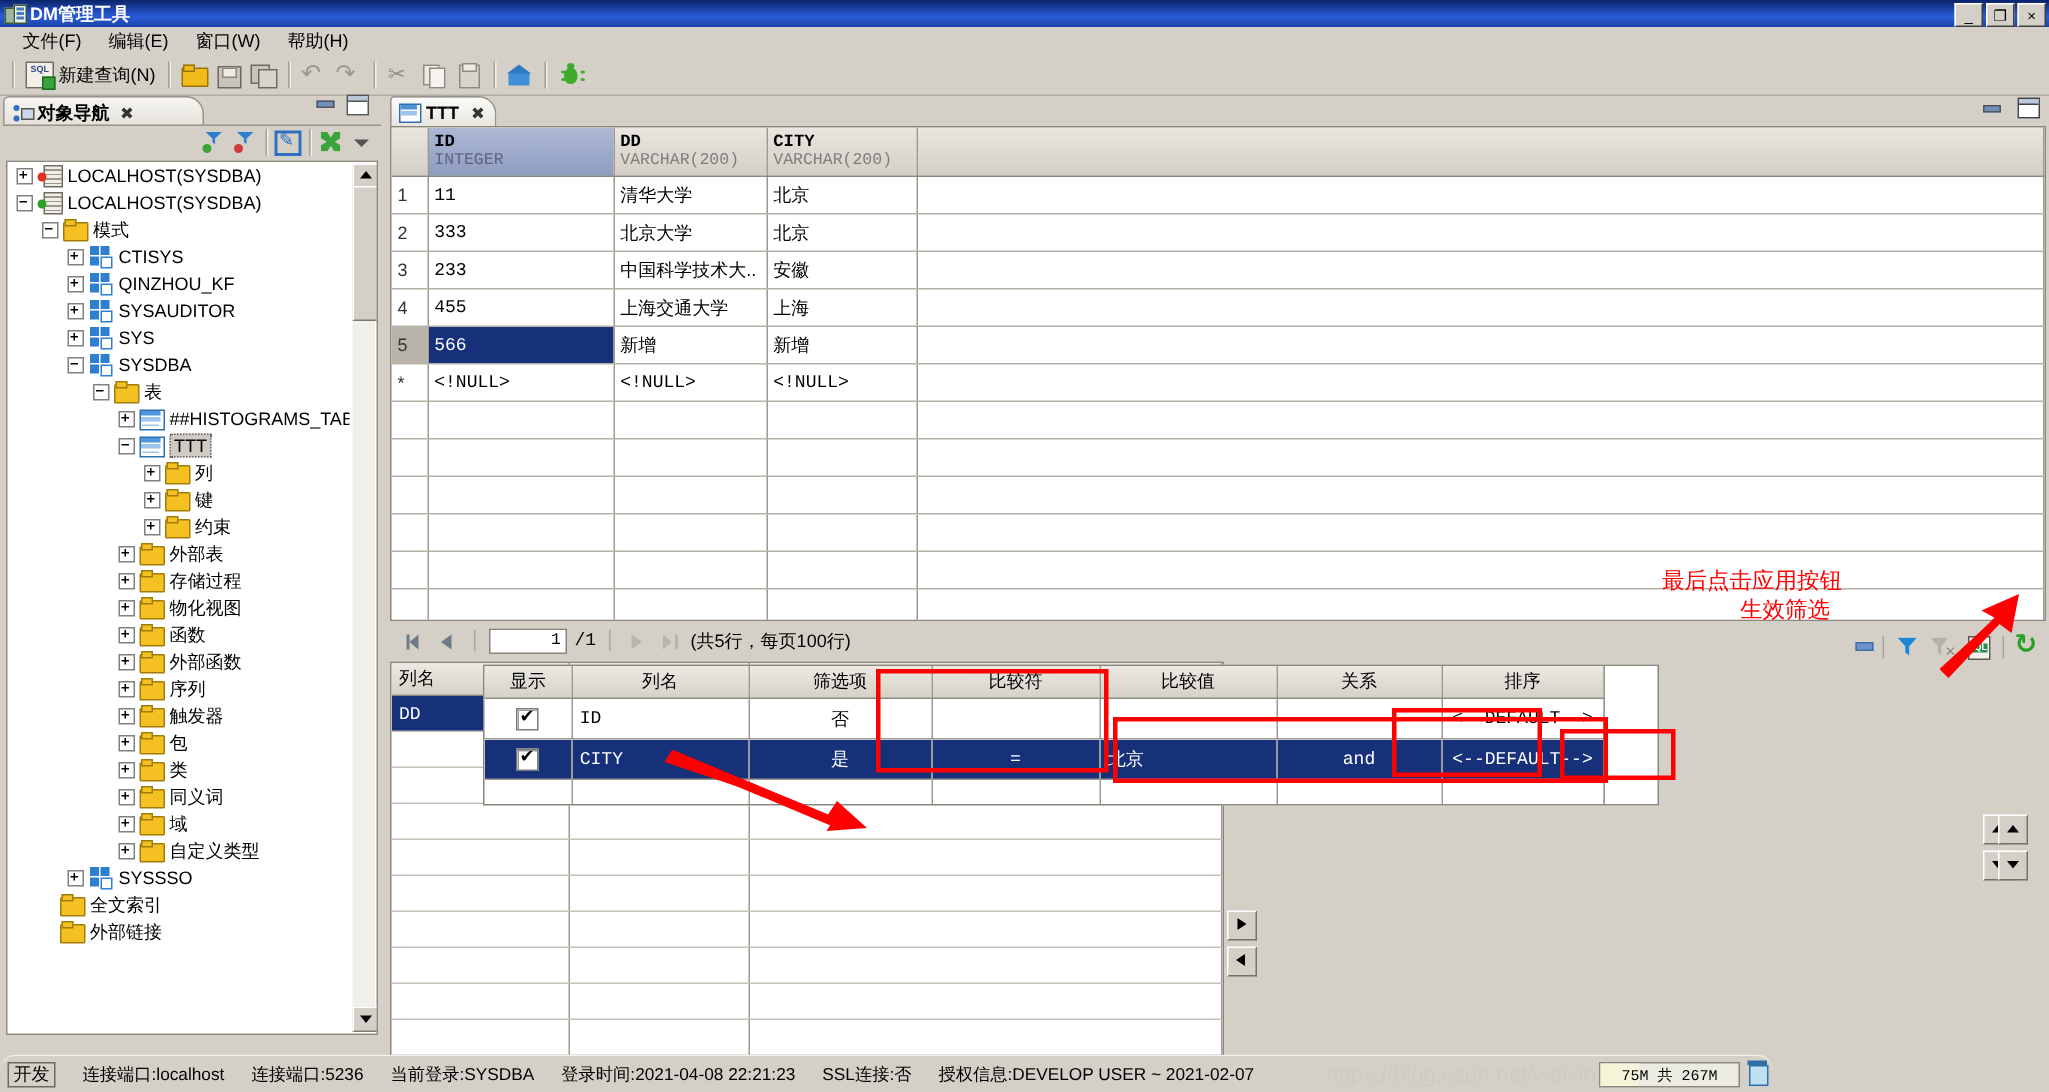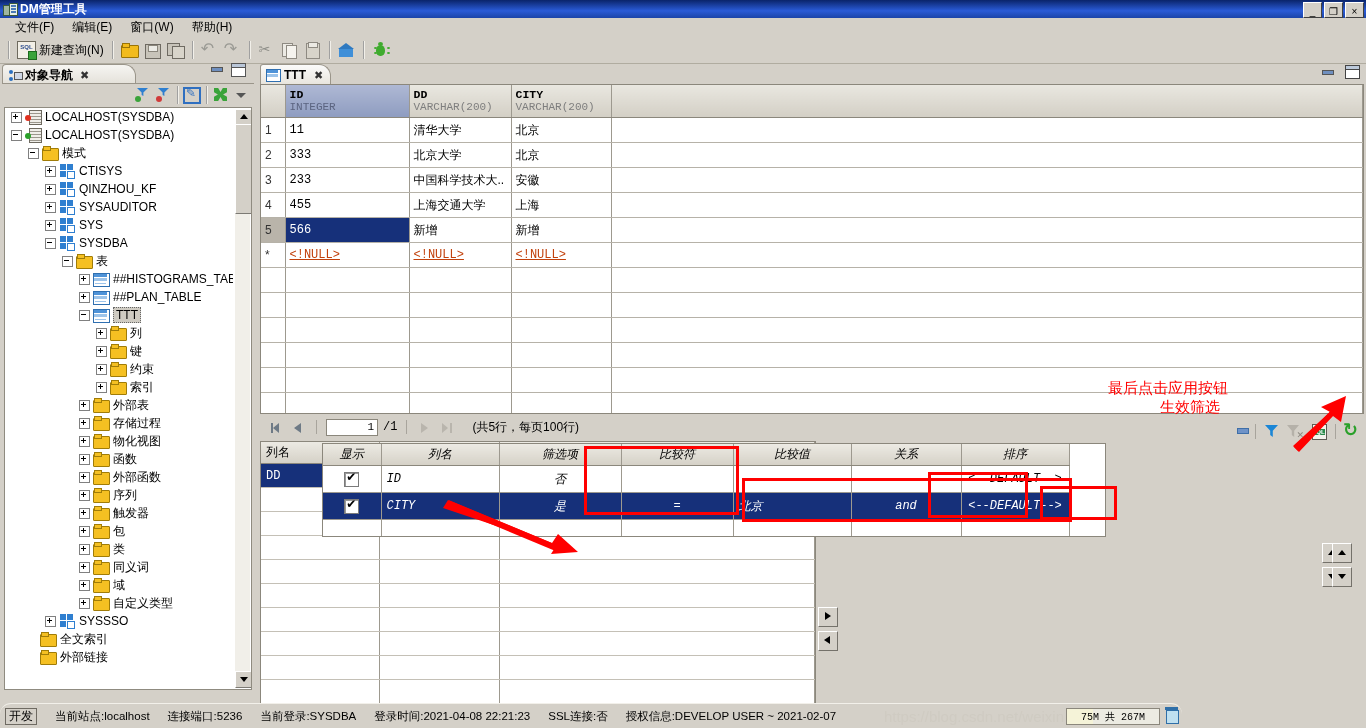--- a/index.html
+++ b/index.html
@@ -168,37 +168,37 @@
   }
   table.dg thead th.active{background:linear-gradient(to bottom,#aeb8d4,#8e9cc0);}
   .colname{font-family:"Liberation Mono","DejaVu Sans Mono",monospace;font-size:11.5px;font-weight:bold;display:block;line-height:13px;}
   .coltype{font-family:"Liberation Mono","DejaVu Sans Mono",monospace;font-size:11px;color:#7e7e7e;display:block;line-height:13px;}
   table.dg thead th.active .coltype{color:#5b6480;}
   .rowhdr{width:24px;background:#ded9d0;text-align:center;font-size:11px;color:#333;}
   .rowhdr.sel{background:#b9b4aa;}
   table.dg tbody td{height:22px;background:#fff;}
   table.dg tr.selrow td.cell0{background:#16307a;color:#fff;}
   .mono{font-family:"Liberation Mono","DejaVu Sans Mono",monospace;font-size:11.5px;}
-  .nullv{font-family:"Liberation Mono","DejaVu Sans Mono",monospace;font-size:11.5px;color:#c2410c;text-decoration:underline;}
+  .nullv{font-family:"Liberation Mono","DejaVu Sans Mono",monospace;font-size:11.5px;color:#000000;}
   .blankrow td{height:22px;background:#fff;border-right:1px solid #cdc9c0;border-bottom:1px solid #e2ded6;}
 
   
   .pager{position:absolute;left:2px;top:351px;width:1102px;height:24px;display:flex;align-items:center;gap:5px;padding-left:8px;}
   .pgbtn{width:17px;height:17px;position:relative;cursor:default;}
   .pgbtn .tri{position:absolute;top:4px;border-top:5px solid transparent;border-bottom:5px solid transparent;}
   .pgbtn.first .tri{left:5px;border-right:6px solid #6e7a86;}
   .pgbtn.first .bar{position:absolute;left:3px;top:4px;width:2px;height:10px;background:#6e7a86;}
   .pgbtn.prev .tri{left:4px;border-right:7px solid #6e7a86;}
   .pgbtn.next .tri{left:5px;border-left:7px solid #b9b5ad;}
   .pgbtn.last .tri{left:4px;border-left:6px solid #b9b5ad;}
   .pgbtn.last .bar{position:absolute;right:3px;top:4px;width:2px;height:10px;background:#b9b5ad;}
   .pgsep{width:1px;height:14px;background:#a8a49c;margin:0 4px;}
   .pginput{width:44px;height:15px;border:1px solid #8b877c;background:#fff;text-align:right;font-size:11px;padding:0 3px;line-height:15px;font-family:"Liberation Mono",monospace;}
   .pgof{font-size:12px;font-family:"Liberation Mono",monospace;}
-  .pgtot{font-size:12px;margin-left:12px;}
+  .pgtot{font-size:12px;}
 
   
   .collist{position:absolute;left:2px;top:377px;width:554px;height:310px;background:#fff;border:1px solid #8b877c;overflow:hidden;}
   table.cg{border-collapse:collapse;table-layout:fixed;width:554px;}
   table.cg th,table.cg td{border-right:1px solid #9d998f;border-bottom:1px solid #c4c0b6;font-size:12px;padding:1px 5px;text-align:left;font-weight:normal;white-space:nowrap;overflow:hidden;}
   table.cg thead th{height:19px;background:linear-gradient(to bottom,#eceae3,#d5d1c7);border-bottom:1px solid #8b877c;}
   table.cg tbody td{height:21px;}
   table.cg tr.sel td{background:#16307a;color:#fff;}
 
   .midbtns{position:absolute;left:560px;top:543px;width:18px;}
@@ -220,21 +220,21 @@
     clip-path:polygon(0 0,100% 0,60% 48%,60% 100%,40% 84%,40% 48%);}
   .ft-funnelx::after{content:"\2715";position:absolute;right:0px;bottom:-1px;font-size:9px;color:#8d8981;font-weight:bold;}
   .ft-sql{width:17px;height:16px;position:relative;}
   .ft-sql::before{content:"";position:absolute;left:1px;top:1px;width:13px;height:14px;background:#f4f2ec;border:1px solid #5d5a52;}
   .ft-sql::after{content:"SQL";position:absolute;left:1px;top:6px;width:13px;text-align:center;font-size:6px;font-weight:bold;color:#fff;background:#2a8a4a;font-family:"Liberation Sans",sans-serif;}
   .ft-refresh{width:17px;height:16px;position:relative;}
   .ft-refresh::before{content:"\21BB";position:absolute;left:0;top:-4px;font-size:18px;color:#2aa02a;font-weight:bold;}
 
   
   .fgrid{position:absolute;left:322px;top:443px;width:782px;height:92px;background:#fff;border:1px solid #8b877c;overflow:hidden;}
-  table.fg{border-collapse:collapse;table-layout:fixed;width:742px;font-style:italic;}
+  table.fg{border-collapse:collapse;table-layout:fixed;width:742px;}
   table.fg th,table.fg td{border-right:1px solid #9d998f;border-bottom:1px solid #9d998f;font-size:12px;padding:1px 5px;font-weight:normal;white-space:nowrap;overflow:hidden;}
   table.fg thead th{height:19px;background:linear-gradient(to bottom,#eceae3,#d5d1c7);text-align:center;border-bottom:1px solid #8b877c;}
   table.fg tbody td{height:24px;background:#fff;text-align:center;}
   table.fg tbody td.lft{text-align:left;}
   table.fg tr.sel td{background:#16307a;color:#fff;}
   .ckbox{width:13px;height:13px;border:1px solid #7b7b7b;background:#fff;display:inline-block;position:relative;vertical-align:middle;box-shadow:inset 1px 1px 0 #9a9a9a;}
   .ckbox::after{content:"\2714";position:absolute;left:1px;top:-3px;font-size:12px;color:#000;}
   .mono11{font-family:"Liberation Mono","DejaVu Sans Mono",monospace;font-size:11.5px;}
 
   
@@ -407,26 +407,20 @@
             <span class="tlabel">表</span>
           </div>
           <div class="trow">
             <span style="width:74px;flex:0 0 auto;"></span>
             <span class="exp plus"></span>
             <span class="ti ti-table"></span>
             <span class="tlabel">##HISTOGRAMS_TABLE</span>
           </div>
           <div class="trow">
             <span style="width:74px;flex:0 0 auto;"></span>
-            <span class="exp plus"></span>
-            <span class="ti ti-table"></span>
-            <span class="tlabel">##PLAN_TABLE</span>
-          </div>
-          <div class="trow">
-            <span style="width:74px;flex:0 0 auto;"></span>
             <span class="exp "></span>
             <span class="ti ti-table"></span>
             <span class="tlabel sel">TTT</span>
           </div>
           <div class="trow">
             <span style="width:91px;flex:0 0 auto;"></span>
             <span class="exp plus"></span>
             <span class="ti ti-folder"></span>
             <span class="tlabel">列</span>
           </div>
@@ -434,26 +428,20 @@
             <span style="width:91px;flex:0 0 auto;"></span>
             <span class="exp plus"></span>
             <span class="ti ti-folder"></span>
             <span class="tlabel">键</span>
           </div>
           <div class="trow">
             <span style="width:91px;flex:0 0 auto;"></span>
             <span class="exp plus"></span>
             <span class="ti ti-folder"></span>
             <span class="tlabel">约束</span>
-          </div>
-          <div class="trow">
-            <span style="width:91px;flex:0 0 auto;"></span>
-            <span class="exp plus"></span>
-            <span class="ti ti-folder"></span>
-            <span class="tlabel">索引</span>
           </div>
           <div class="trow">
             <span style="width:74px;flex:0 0 auto;"></span>
             <span class="exp plus"></span>
             <span class="ti ti-folder"></span>
             <span class="tlabel">外部表</span>
           </div>
           <div class="trow">
             <span style="width:74px;flex:0 0 auto;"></span>
             <span class="exp plus"></span>
@@ -881,21 +869,21 @@
       <polygon points="448,500 552,543 558,534 578,552 551,554 556,546 443,508"></polygon>
       <polygon points="1293,446 1330,412 1321,407 1346,396 1341,422 1333,416 1299,452"></polygon>
       <polygon points="1450,430 1452,430 1452,430"></polygon>
     </g>
     <line x1="448" y1="503" x2="556" y2="548" stroke="#ff0000" stroke-width="6"></line>
     <line x1="1296" y1="449" x2="1340" y2="405" stroke="#ff0000" stroke-width="5"></line>
   </svg>
 
   <div class="statusbar">
     <div class="st-dev">开发</div>
-    <div class="st-item">当前站点:localhost</div>
+    <div class="st-item">连接端口:localhost</div>
     <div class="st-item">连接端口:5236</div>
     <div class="st-item">当前登录:SYSDBA</div>
     <div class="st-item">登录时间:2021-04-08 22:21:23</div>
     <div class="st-item">SSL连接:否</div>
     <div class="st-item">授权信息:DEVELOP USER ~ 2021-02-07</div>
     <div class="watermark">https://blog.csdn.net/weixin</div>
     <div class="st-mem">
       <div class="fill"></div>
       <div class="txt">75M 共 267M</div>
     </div>

